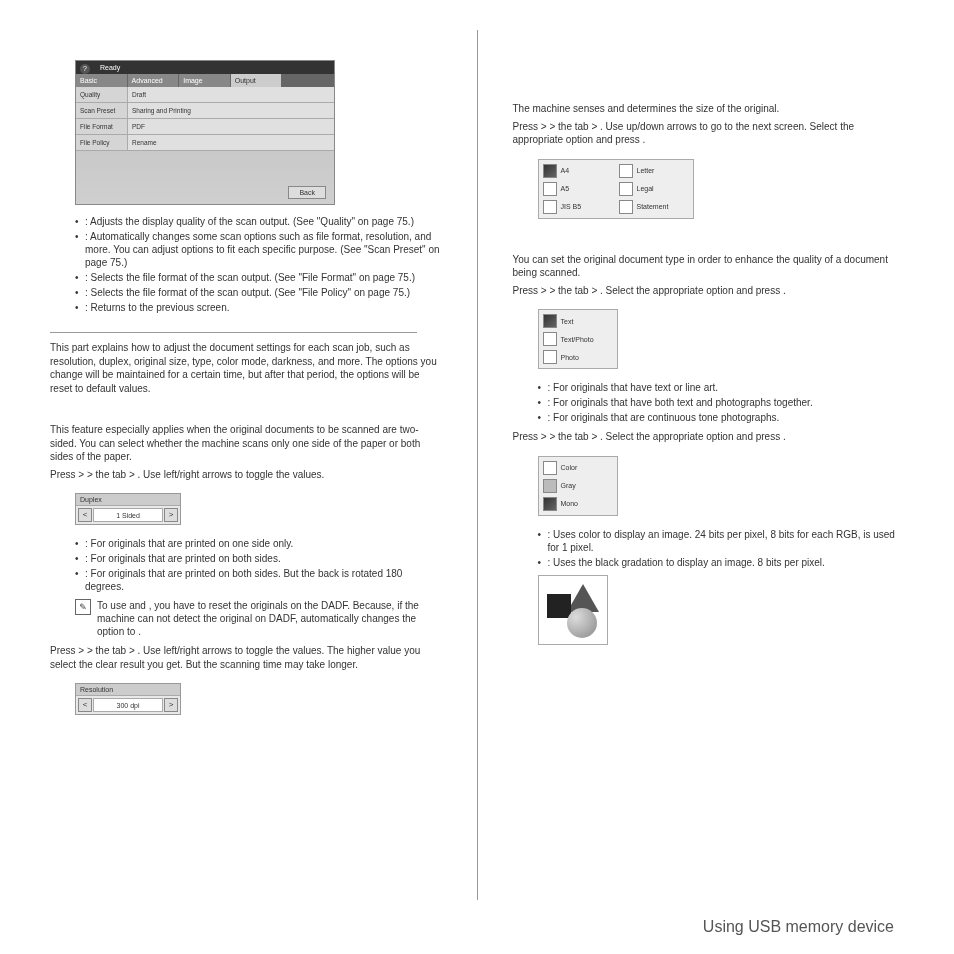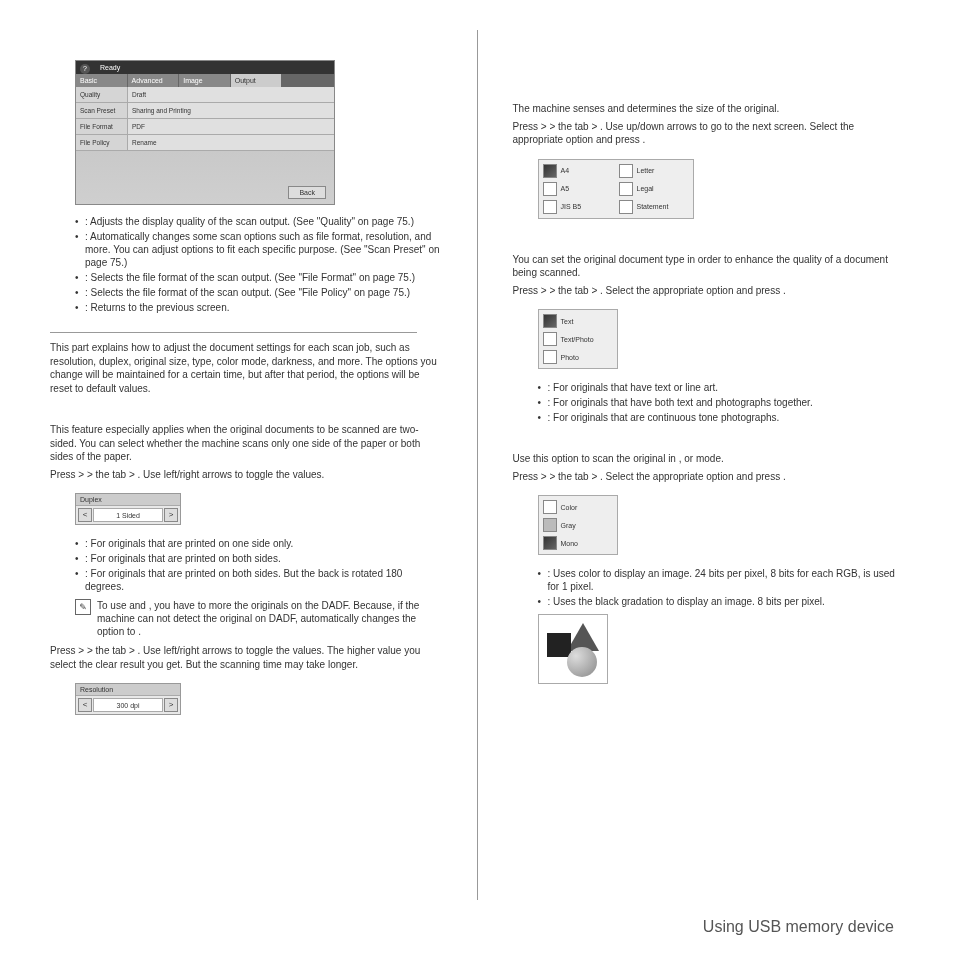--- a/index.html
+++ b/index.html
@@ -137,21 +137,21 @@
           <span class="txt">: For originals that are printed on both sides.</span>
         </div>
       <div class="item">
           <span class="bullet">•</span>
           <span class="txt">: For originals that are printed on both sides. But the back is rotated 180 degrees.</span>
         </div>
     </div>
 
     <div class="note-box">
       <div class="note-icon">✎</div>
-      <div class="note-txt">To use            and                                        , you have to more the originals on the DADF. Because, if the machine can not detect the original on DADF, automatically changes the option to              .</div>
+      <div class="note-txt">To use            and                                        , you have to reset the originals on the DADF. Because, if the machine can not detect the original on DADF, automatically changes the option to              .</div>
     </div>
 
     <p class="para">Press           &gt;                         &gt; the           tab &gt;                  . Use left/right arrows to toggle the values. The higher value you select the clear result you get. But the scanning time may take longer.</p>
 
     <div class="small-ui">
       <div class="hdr">Resolution</div>
       <div class="body">
         <div class="arrow-btn">&lt;</div>
         <div class="val">300 dpi</div>
         <div class="arrow-btn">&gt;</div>
@@ -226,21 +226,20 @@
       <div class="item">
           <span class="bullet">•</span>
           <span class="txt">: For originals that have both text and photographs together.</span>
         </div>
       <div class="item">
           <span class="bullet">•</span>
           <span class="txt">: For originals that are continuous tone photographs.</span>
         </div>
     </div>
 
-    <p class="para sub">Use this option to scan the original in          ,          or           mode.</p>
     <p class="para">Press           &gt;                         &gt; the           tab &gt;                    . Select the appropriate option and press        .</p>
 
     <div class="vlist">
       <div class="opt">
           <div class="chk"></div>
           <span class="olabel">Color</span>
         </div>
       <div class="opt">
           <div class="chk gray"></div>
           <span class="olabel">Gray</span>

